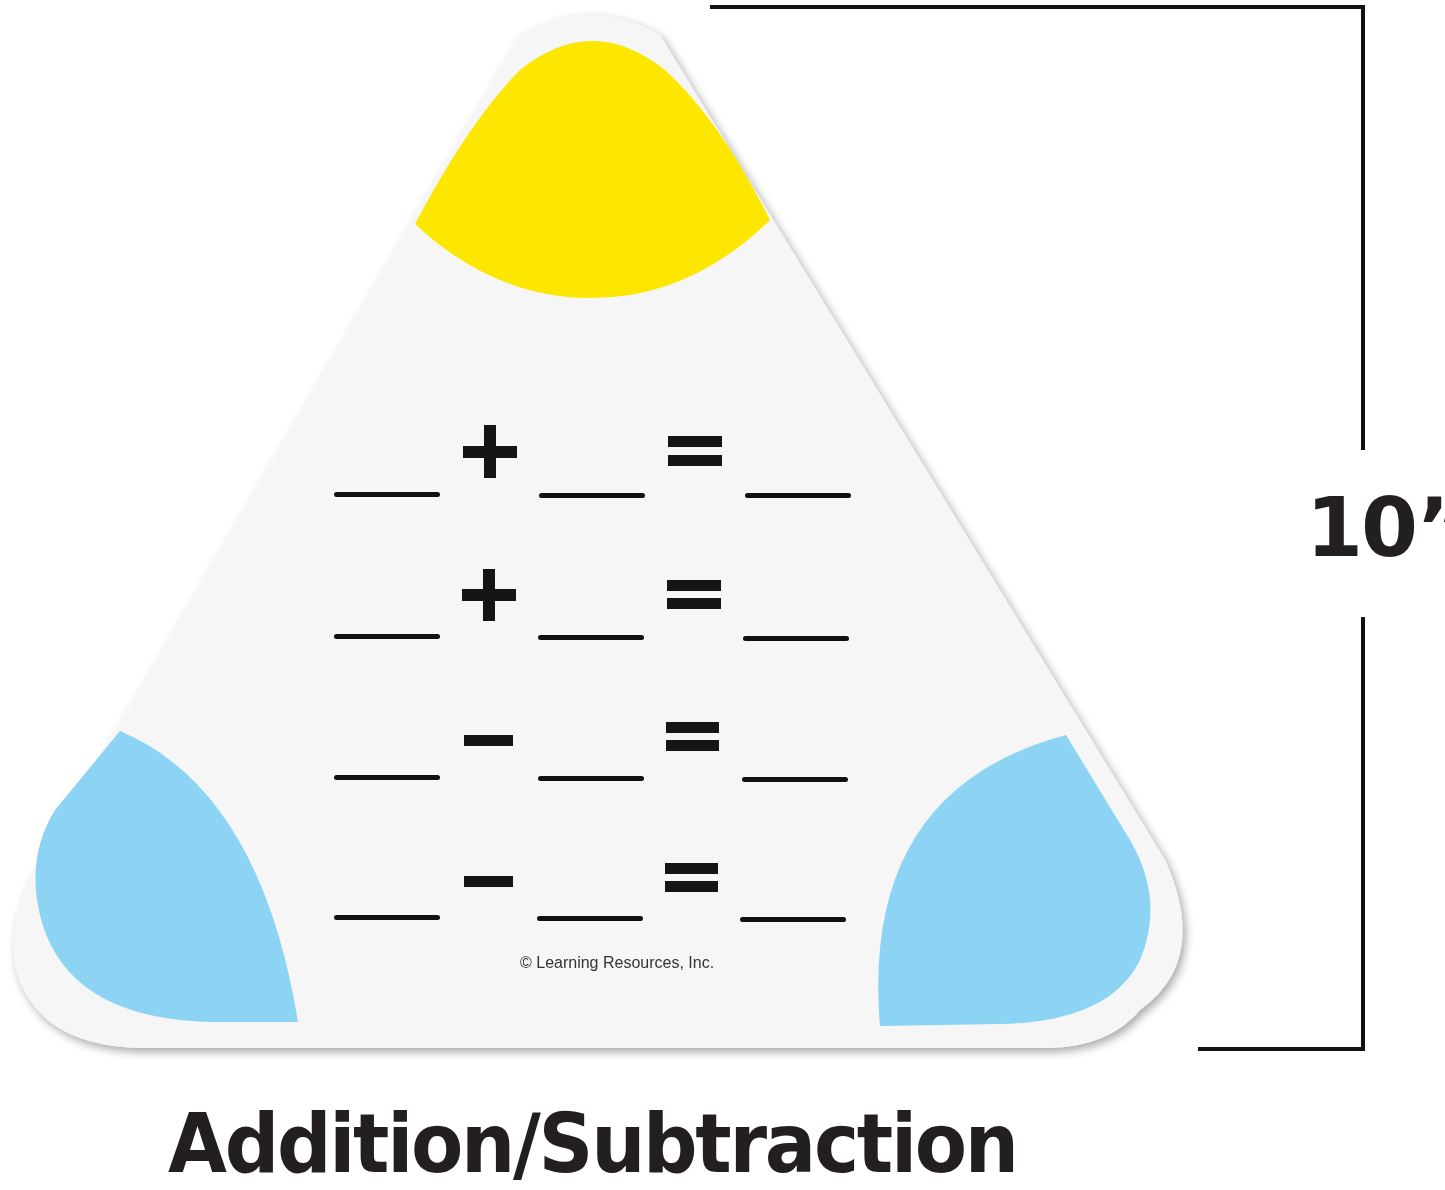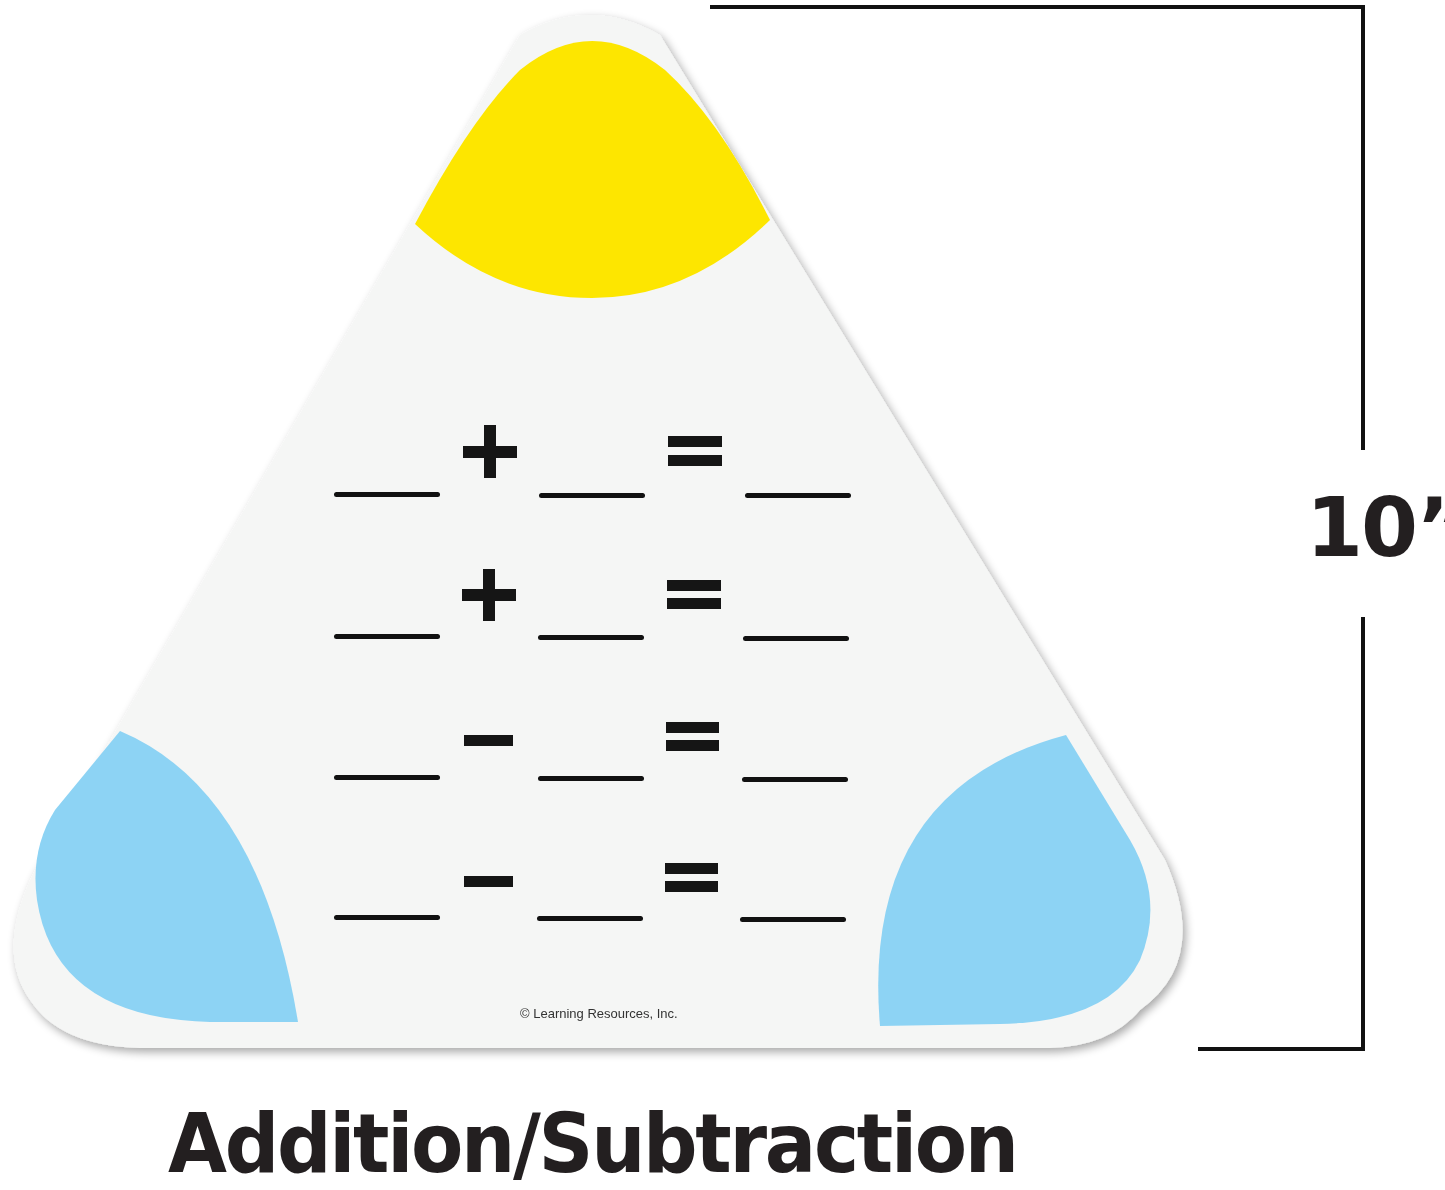--- a/index.html
+++ b/index.html
@@ -1,21 +1,21 @@
 <!DOCTYPE html>
 <html><head>
   <meta charset="utf-8">
   <style>
     html, body { margin: 0; padding: 0; background: #ffffff; }
     body { width: 1445px; height: 1190px; position: relative; overflow: hidden; font-family: "DejaVu Sans", sans-serif; }
     #stage { position: absolute; left: 0; top: 0; width: 1445px; height: 1190px; }
     .abs { position: absolute; }
     .blank { position: absolute; height: 5px; width: 106px; background: #111; border-radius: 3px; }
     .bar { position: absolute; background: #151515; }
-    .copyright { position: absolute; left: 520px; top: 1006px; font-family: "Liberation Sans", sans-serif; font-size: 13px; color: #333; white-space: nowrap; }
+    .copyright { position: absolute; left: 520px; top: 954px; font-family: "Liberation Sans", sans-serif; font-size: 16px; color: #333; white-space: nowrap; }
     .dim-label { position: absolute; left: 1306px; top: 478px; font-family: "DejaVu Sans", sans-serif; font-weight: bold; font-size: 82px; line-height: 100px; color: #231f20; letter-spacing: -2px; white-space: nowrap; }
     .title { position: absolute; left: 168px; top: 1094px; width: 890px; font-family: "DejaVu Sans", sans-serif; font-weight: bold; font-size: 82px; line-height: 100px; color: #231f20; letter-spacing: -2.5px; white-space: nowrap; transform-origin: left top; transform: scaleX(0.93); }
     .line { position: absolute; background: #111; }
   </style>
 </head>
 <body>
 
 <div id="stage">
 
   <svg class="abs" width="1445" height="1190" style="left:0;top:0;">

